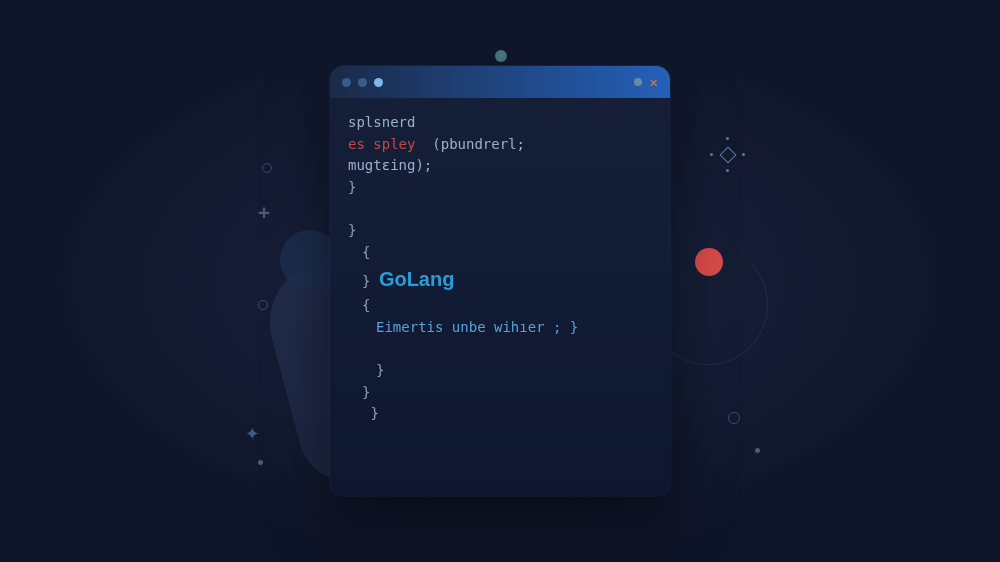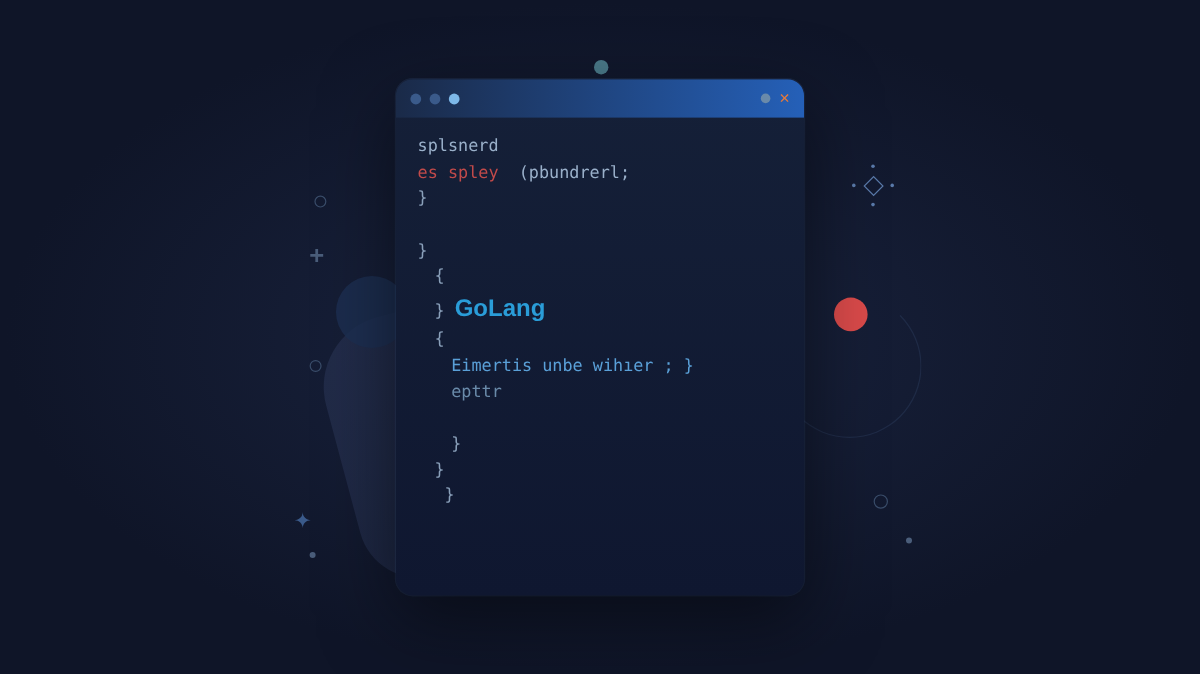--- a/index.html
+++ b/index.html
@@ -232,26 +232,26 @@
       <div class="traffic-dot light"></div>
     </div>
     <div class="window-controls">
       <div class="min-dot"></div>
       <div class="close-x">✕</div>
     </div>
   </div>
   <div class="code-area">
     <div class="code-line">splsnerd</div>
     <div class="code-line"><span class="kw-red">es spley</span><span>  (pbundrerl;</span></div>
+    <div class="code-line">mugtɛing);</div>
     <div class="code-line brace">}</div>
     <div class="code-line">&nbsp;</div>
     <div class="code-line brace">}</div>
     <div class="code-line indent1"><span class="brace">{</span></div>
     <div class="code-line indent1"><span class="brace">}</span> <span class="golang-label">GoLang</span></div>
     <div class="code-line indent1 brace">{</div>
     <div class="code-line indent2 kw-blue">Eimertis unbe wihıer ; }</div>
-    <div class="code-line indent2 code-comment">epttr</div>
     <div class="code-line">&nbsp;</div>
     <div class="code-line indent2 brace">}</div>
     <div class="code-line indent1 brace">}</div>
     <div class="code-line indent1 brace"> }</div>
   </div>
 </div>
 
 </body></html>

